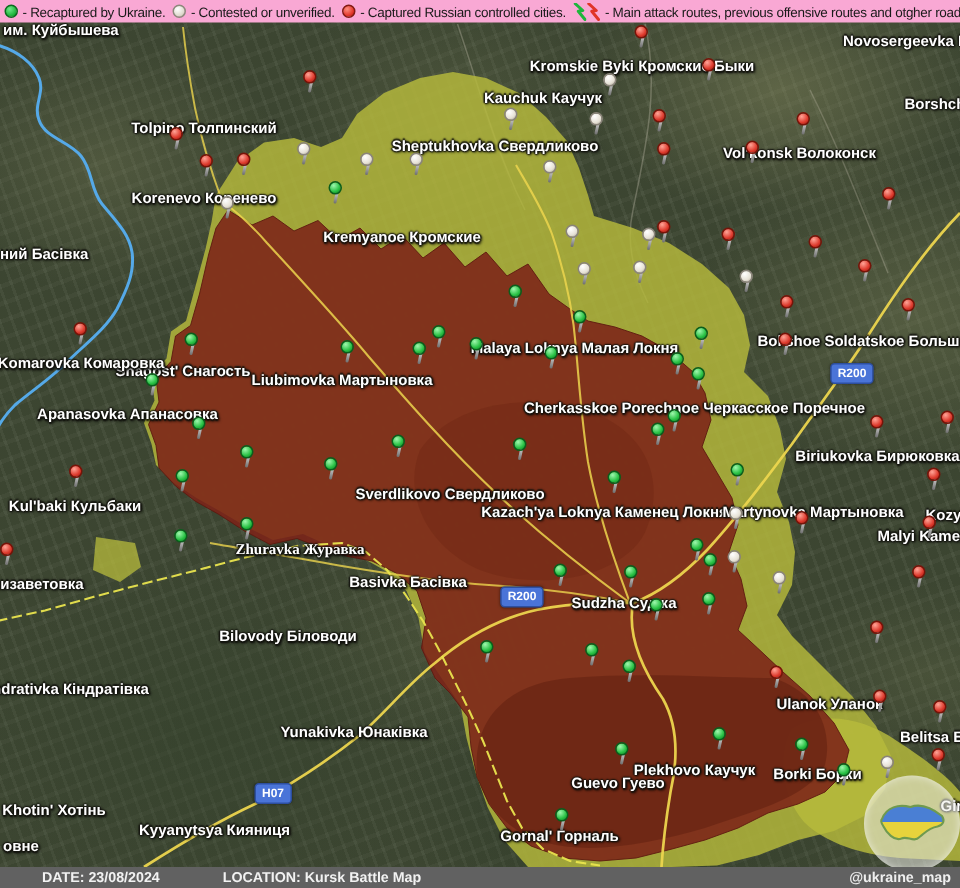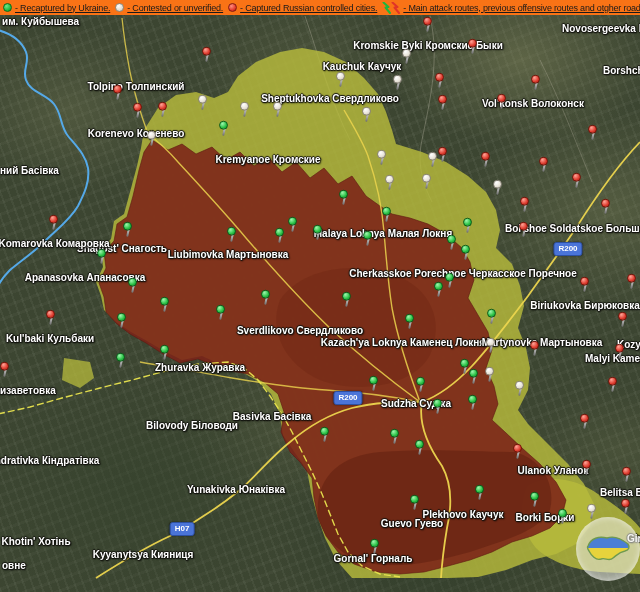--- a/index.html
+++ b/index.html
@@ -18,23 +18,23 @@
       radial-gradient(ellipse 230px 170px at 140px 490px, rgba(52,66,44,.55), transparent 72%),
       radial-gradient(ellipse 210px 160px at 420px 530px, rgba(42,56,38,.6), transparent 72%),
       radial-gradient(ellipse 160px 110px at 290px 430px, rgba(120,126,86,.18), transparent 70%),
       radial-gradient(ellipse 140px 90px at 620px 450px, rgba(118,124,84,.22), transparent 70%),
       repeating-linear-gradient(70deg, rgba(255,255,255,.035) 0 2px, rgba(0,0,0,.035) 2px 8px),
       repeating-linear-gradient(-20deg, rgba(255,255,255,.03) 0 3px, transparent 3px 11px);
   }
   .map-svg{position:absolute;left:0;top:0;}
 
   
-  #legend-bar{position:absolute;left:0;top:0;width:640px;height:15px;background:#f97316;
+  #legend-bar{position:absolute;left:0;top:0;width:640px;height:15px;background:#f9a8d4;
     display:flex;align-items:center;gap:5px;padding:0 2px 0 3px;z-index:40;
-    font-size:9px;color:#1a1a1a;white-space:nowrap;overflow:hidden;letter-spacing:-0.2px;text-decoration:underline;}
+    font-size:9px;color:#1a1a1a;white-space:nowrap;overflow:hidden;letter-spacing:-0.2px;}
   .legend-item{display:inline-flex;align-items:center;gap:3px;flex:0 0 auto;}
   .legend-icon{display:inline-flex;align-items:center;flex:0 0 auto;}
   .dot{width:9px;height:9px;border-radius:50%;}
   .dot-green{background:radial-gradient(circle at 35% 30%, #6fe88a, #1fb53c 65%, #0d7a24);border:1px solid #0a6b1e;}
   .dot-gray{background:radial-gradient(circle at 35% 30%, #ffffff, #ded9cd 65%, #a8a296);border:1px solid #8d887c;}
   .dot-red{background:radial-gradient(circle at 35% 30%, #ff8f80, #e03428 65%, #8f1d14);border:1px solid #821a12;}
 
   #footer-bar{position:absolute;left:0;bottom:0;width:640px;height:14px;background:#616161;
     display:flex;align-items:center;z-index:40;font-size:9.5px;font-weight:bold;color:#f2f2f2;white-space:nowrap;}
   #footer-bar .f-date{margin-left:28px;}
@@ -152,22 +152,22 @@
       <div class="place-label" style="left: 85px; top: 277px;">Apanasovka Апанасовка</div>
       <div class="place-label" style="left: 54px; top: 243px;">Komarovka Комаровка</div>
       <div class="place-label" style="left: 50px; top: 338px;">Kul'baki Кульбаки</div>
       <div class="place-label" style="left: -10px; top: 390px;">Elizavetovka Елизаветовка</div>
       <div class="place-label" style="left: 300px; top: 330px;">Sverdlikovo Свердликово</div>
       <div class="place-label" style="left: 403px; top: 342px;">Kazach'ya Loknya Каменец Локня</div>
       <div class="place-label" style="left: 542px; top: 342px;">Martynovka Мартыновка</div>
       <div class="place-label anchor-left" style="left: 617px; top: 344px;">Kozyrevka</div>
       <div class="place-label anchor-left" style="left: 585px; top: 358px;">Malyi Kamenets Малый Каменец</div>
       <div class="place-label" style="left: 416px; top: 403px;">Sudzha Суджа</div>
-      <div class="place-label" style="left: 200px; top: 367px;">Zhuravka Журавка</div>
-      <div class="place-label" style="left: 272px; top: 416px;">Basivka Басівка</div>
+      <div class="place-label" style="left: 200px; top: 367px; font-family: Liberation Serif, serif;">Zhuravka Журавка</div>
+      <div class="place-label" style="left: 272px; top: 389px;">Basivka Басівка</div>
       <div class="place-label" style="left: 192px; top: 425px;">Bilovody Біловоди</div>
       <div class="place-label" style="left: 42px; top: 460px;">Kindrativka Кіндратівка</div>
       <div class="place-label" style="left: 236px; top: 489px;">Yunakivka Юнаківка</div>
       <div class="place-label" style="left: 553px; top: 470px;">Ulanok Уланок</div>
       <div class="place-label anchor-left" style="left: 600px; top: 492px;">Belitsa Белица</div>
       <div class="place-label" style="left: 545px; top: 517px;">Borki Борки</div>
       <div class="place-label" style="left: 463px; top: 514px;">Plekhovo Каучук</div>
       <div class="place-label" style="left: 412px; top: 523px;">Guevo Гуево</div>
       <div class="place-label" style="left: 373px; top: 558px;">Gornal' Горналь</div>
       <div class="place-label" style="left: 36px; top: 541px;">Khotin' Хотінь</div>
@@ -565,14 +565,19 @@
             <path d="M1.5,0.5 L6.5,5 L3.5,5.5 L8,11" fill="none" stroke="#1fb53c" stroke-width="2" stroke-linecap="round" stroke-linejoin="round"></path>
           </svg>
           <svg width="9" height="12" viewBox="0 0 9 12">
             <path d="M1.5,0.5 L6.5,5 L3.5,5.5 L8,11" fill="none" stroke="#e03428" stroke-width="2" stroke-linecap="round" stroke-linejoin="round"></path>
           </svg>
         </span>
         <span>- Main attack routes, previous offensive routes and otgher roads.</span>
       </span>
     </div>
 
+  <div id="footer-bar">
+    <span class="f-date">DATE: 23/08/2024</span>
+    <span class="f-loc">LOCATION: Kursk Battle Map</span>
+    <span class="f-handle">@ukraine_map</span>
+  </div>
 
 </div>
 
 </body></html>

